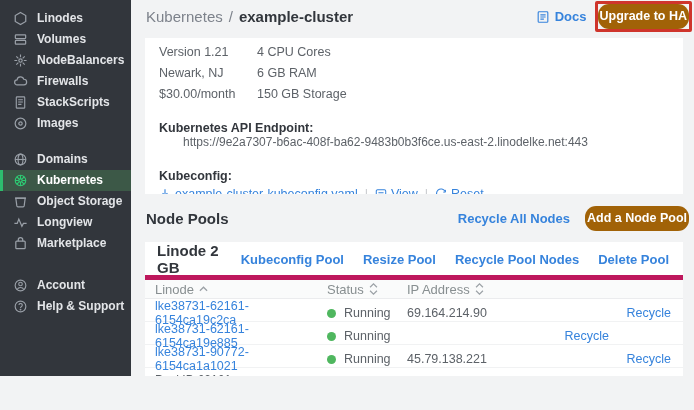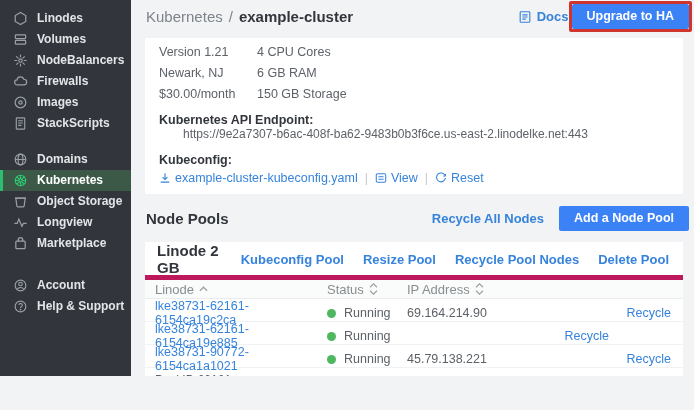--- a/index.html
+++ b/index.html
@@ -39,43 +39,43 @@
   
   .main { flex: 1; min-width: 0; display: flex; flex-direction: column; }
 
   .topbar {
     height: 33px; flex-shrink: 0;
     display: flex; align-items: center; justify-content: space-between;
     padding: 0 2px 0 15px;
   }
   .breadcrumb { font-size: 15px; color: #7d828b; display: flex; gap: 6px; align-items: baseline; }
   .breadcrumb .crumb-current { color: #32363c; font-weight: 700; }
-  .topbar-right { display: flex; align-items: center; gap: 0; }
+  .topbar-right { display: flex; align-items: center; gap: 8px; }
   .docs-link { display: flex; align-items: center; gap: 5px; color: #3683dc; font-size: 13px; font-weight: 600; cursor: pointer; }
   .docs-link svg { width: 14px; height: 14px; }
   .annot-box { border: 3px solid #cf352c; border-radius: 2px; }
   .btn-primary {
-    background: #3b82f6; color: #fff; border: none; cursor: pointer;
+    background: #a16207; color: #fff; border: none; cursor: pointer;
     font-family: "Liberation Sans", sans-serif;
     font-size: 12.5px; font-weight: 600;
-    padding: 5px 15px; line-height: 15px; border-radius: 2px;
+    padding: 5px 2px; line-height: 15px; border-radius: 11px;
   }
 
   .card {
     background: #ffffff;
     margin: 0 11px 0 14px;
   }
   .card1 { margin-top: 5px; height: 172px; padding: 5px 14px 5px; overflow: hidden; }
 
   .summary-grid {
     display: grid; grid-template-columns: 98px auto;
     row-gap: 7px; font-size: 12.5px; line-height: 14px; color: #5d6268;
     padding-top: 2px;
   }
-  .section-label { margin-top: 12px; font-size: 12.5px; font-weight: 700; color: #32363c; line-height: 14px; }
+  .section-label { margin-top: 20px; font-size: 12.5px; font-weight: 700; color: #32363c; line-height: 14px; }
   .endpoint-url { margin-top: 1px; font-size: 12px; color: #5d6268; line-height: 13px; padding-left: 24px; }
   .kubeconfig-row {
     margin-top: 2px; display: flex; align-items: center; gap: 7px;
     font-size: 12.5px; color: #3683dc; height: 17px;
   }
   .kubeconfig-row .pipe { color: #c7cacd; }
   .mini-link { display: inline-flex; align-items: center; gap: 4px; color: #3683dc; cursor: pointer; }
   .mini-link svg { width: 12px; height: 12px; }
   .delete-cluster { margin-top: 9px; margin-left: 5px; font-size: 14px; font-weight: 600; color: #3683dc; cursor: pointer; line-height: 16px; }
   .tag-chip {
@@ -161,35 +161,35 @@
       <div class="nav-item">
         <span class="nicon">
           <svg viewBox="0 0 16 16" fill="none" stroke="currentColor" stroke-width="1.3">
               <path d="M4.4 11.5a2.6 2.6 0 0 1-.1-5.2 3.7 3.7 0 0 1 7.2-.7 2.7 2.7 0 0 1 .2 5.9z"></path>
             </svg>
         </span>
         <span>Firewalls</span>
       </div>
       <div class="nav-item">
         <span class="nicon">
+          <svg viewBox="0 0 16 16" fill="none" stroke="currentColor" stroke-width="1.2">
+              <rect x="3.5" y="2" width="9" height="12" rx="0.8"></rect>
+              <path d="M5.5 5h5M5.5 7.5h5M5.5 10h3.5"></path>
+            </svg>
+        </span>
+        <span>StackScripts</span>
+      </div>
+      <div class="nav-item">
+        <span class="nicon">
           <svg viewBox="0 0 16 16" fill="none" stroke="currentColor" stroke-width="1.3">
               <circle cx="8" cy="8" r="5.7"></circle>
               <circle cx="8" cy="8" r="1.8"></circle>
             </svg>
         </span>
         <span>Images</span>
-      </div>
-      <div class="nav-item">
-        <span class="nicon">
-          <svg viewBox="0 0 16 16" fill="none" stroke="currentColor" stroke-width="1.2">
-              <rect x="3.5" y="2" width="9" height="12" rx="0.8"></rect>
-              <path d="M5.5 5h5M5.5 7.5h5M5.5 10h3.5"></path>
-            </svg>
-        </span>
-        <span>StackScripts</span>
       </div>
     </div>
 
     <div class="nav-group">
       <div class="nav-item">
         <span class="nicon">
           <svg viewBox="0 0 16 16" fill="none" stroke="currentColor" stroke-width="1.2">
               <circle cx="8" cy="8" r="5.7"></circle>
               <ellipse cx="8" cy="8" rx="2.6" ry="5.7"></ellipse>
               <path d="M2.3 8h11.4"></path>

